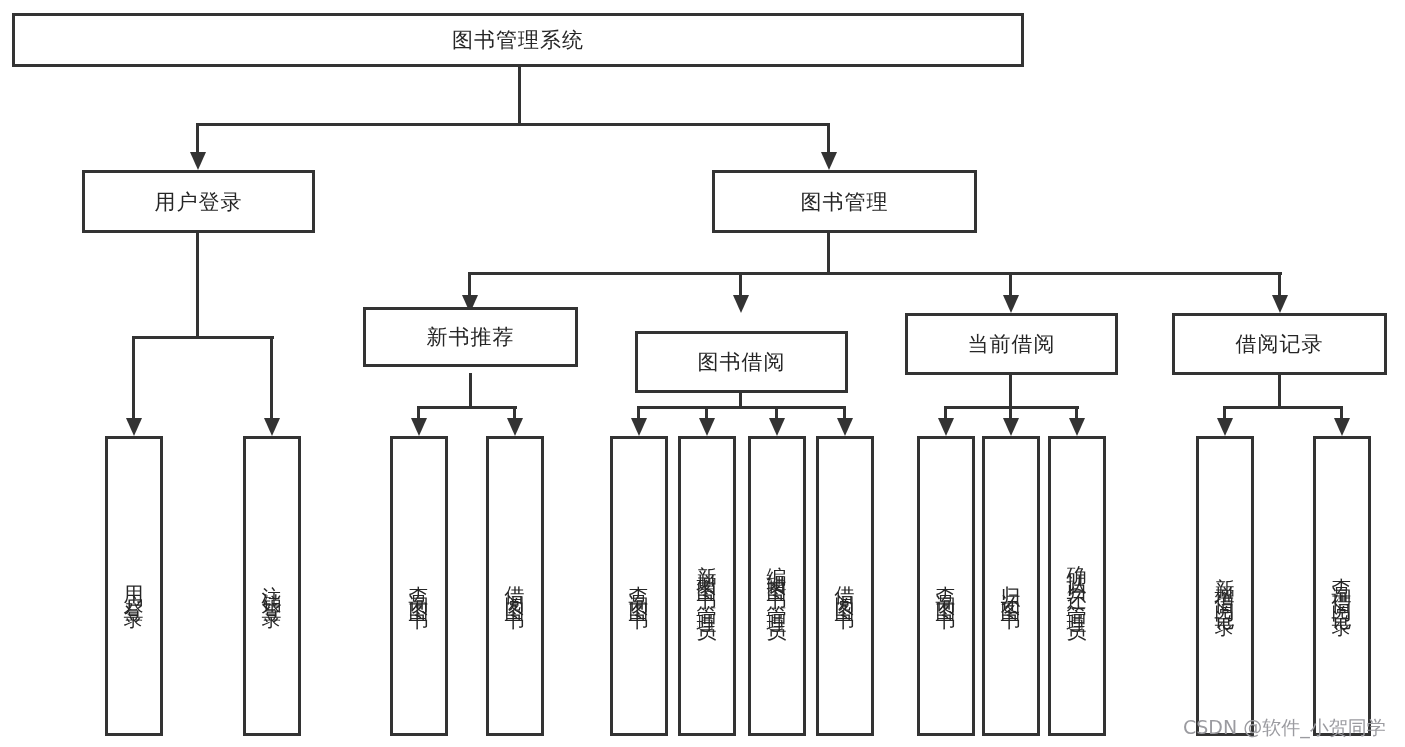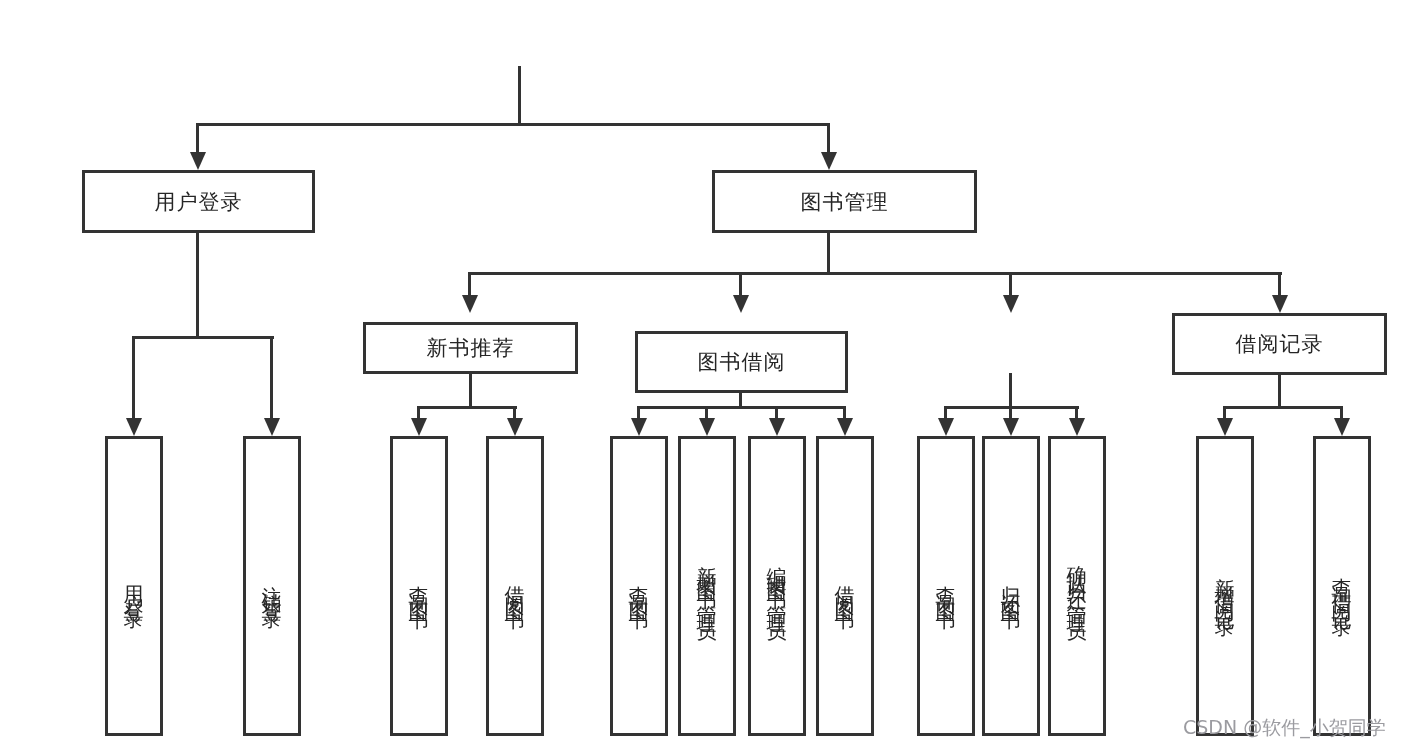--- a/index.html
+++ b/index.html
@@ -71,20 +71,21 @@
     color: var(--wm);
     white-space: nowrap;
     z-index: 3;
   }
 </style>
 </head>
 <body>
 
 <div class="canvas">
 
+  <div class="hbox" style="left:12px; top:13px; width:1012px; height:54px">图书管理系统</div>
 
   <div class="line" style="left:518px; top:66px; width:3px; height:60px"></div>
   <div class="line" style="left:196px; top:123px; width:634px; height:3px"></div>
   <div class="line" style="left:196px; top:124px; width:3px; height:34px"></div>
   <div class="arrow" style="left:190px; top:152px"></div>
   <div class="line" style="left:827px; top:124px; width:3px; height:34px"></div>
   <div class="arrow" style="left:821px; top:152px"></div>
 
   <div class="hbox" style="left:82px; top:170px; width:233px; height:63px">用户登录</div>
   <div class="hbox" style="left:712px; top:170px; width:265px; height:63px">图书管理</div>
@@ -100,22 +101,23 @@
   <div class="line" style="left:468px; top:272px; width:814px; height:3px"></div>
   <div class="line" style="left:468px; top:274px; width:3px; height:26px"></div>
   <div class="arrow" style="left:462px; top:295px"></div>
   <div class="line" style="left:739px; top:274px; width:3px; height:26px"></div>
   <div class="arrow" style="left:733px; top:295px"></div>
   <div class="line" style="left:1009px; top:274px; width:3px; height:26px"></div>
   <div class="arrow" style="left:1003px; top:295px"></div>
   <div class="line" style="left:1278px; top:274px; width:3px; height:26px"></div>
   <div class="arrow" style="left:1272px; top:295px"></div>
 
-  <div class="hbox" style="left:363px; top:322px; width:215px; height:52px">新书推荐</div>
+  <div class="hbox" style="left:363px; top:307px; width:215px; height:60px">新书推荐</div>
   <div class="hbox" style="left:635px; top:331px; width:213px; height:62px">图书借阅</div>
+  <div class="hbox" style="left:905px; top:313px; width:213px; height:62px">当前借阅</div>
   <div class="hbox" style="left:1172px; top:313px; width:215px; height:62px">借阅记录</div>
 
   <div class="line" style="left:469px; top:373px; width:3px; height:36px"></div>
   <div class="line" style="left:417px; top:406px; width:100px; height:3px"></div>
   <div class="line" style="left:417px; top:408px; width:3px; height:14px"></div>
   <div class="arrow" style="left:411px; top:418px"></div>
   <div class="line" style="left:513px; top:408px; width:3px; height:14px"></div>
   <div class="arrow" style="left:507px; top:418px"></div>
 
   <div class="line" style="left:739px; top:373px; width:3px; height:36px"></div>

